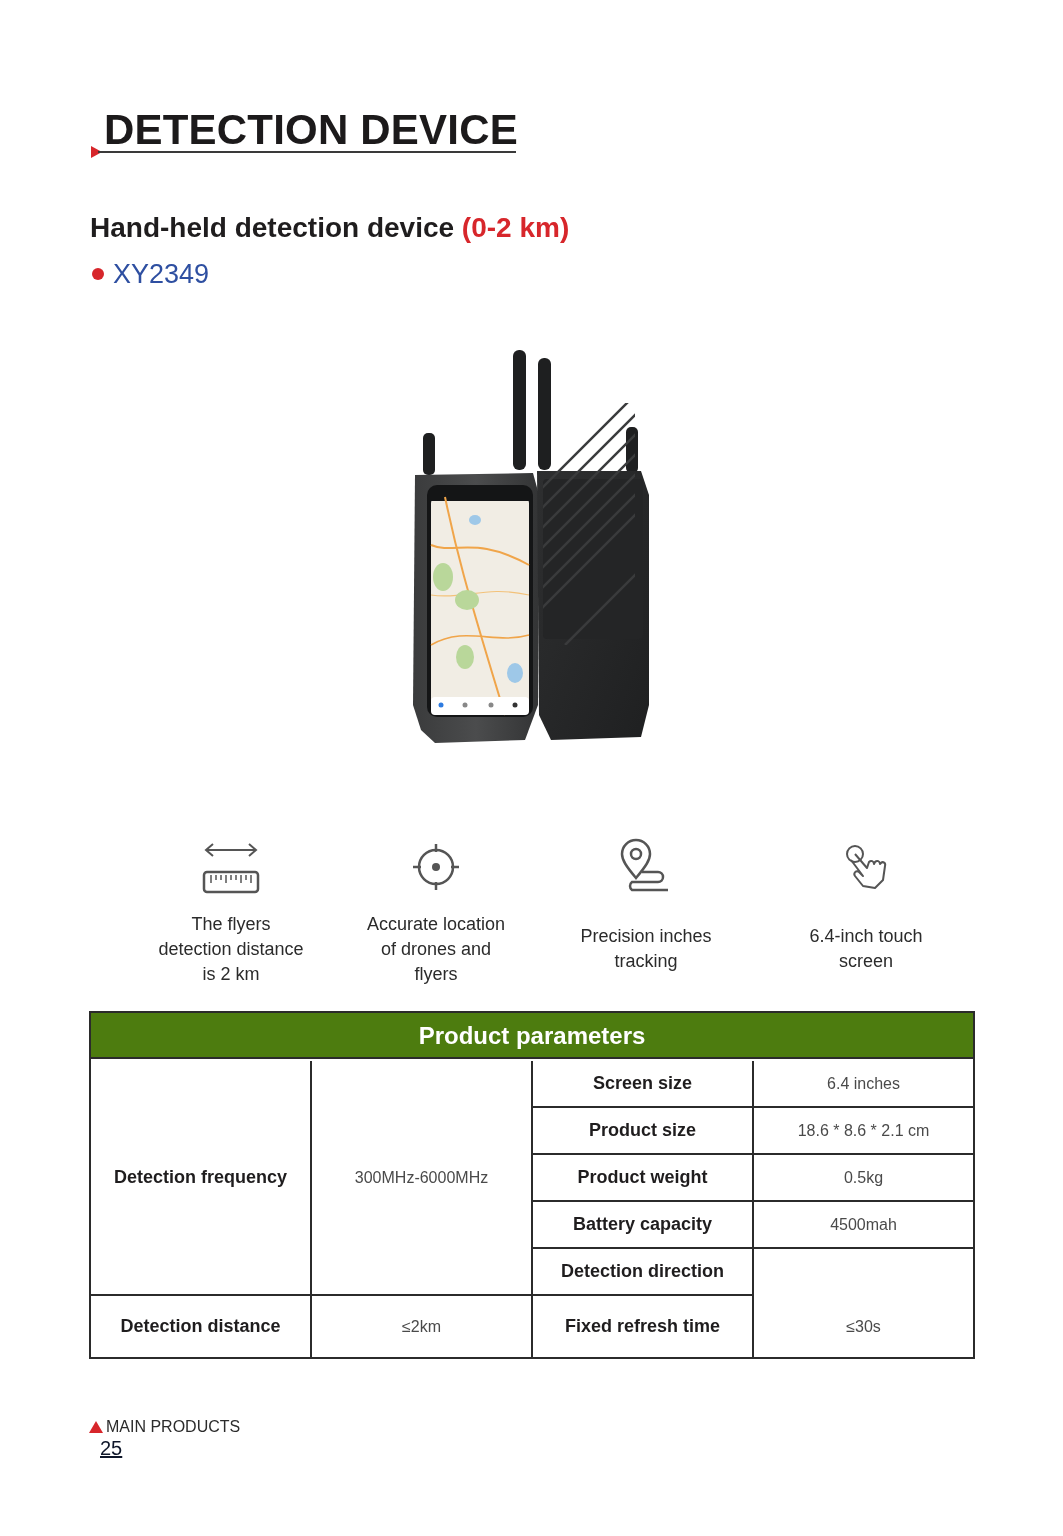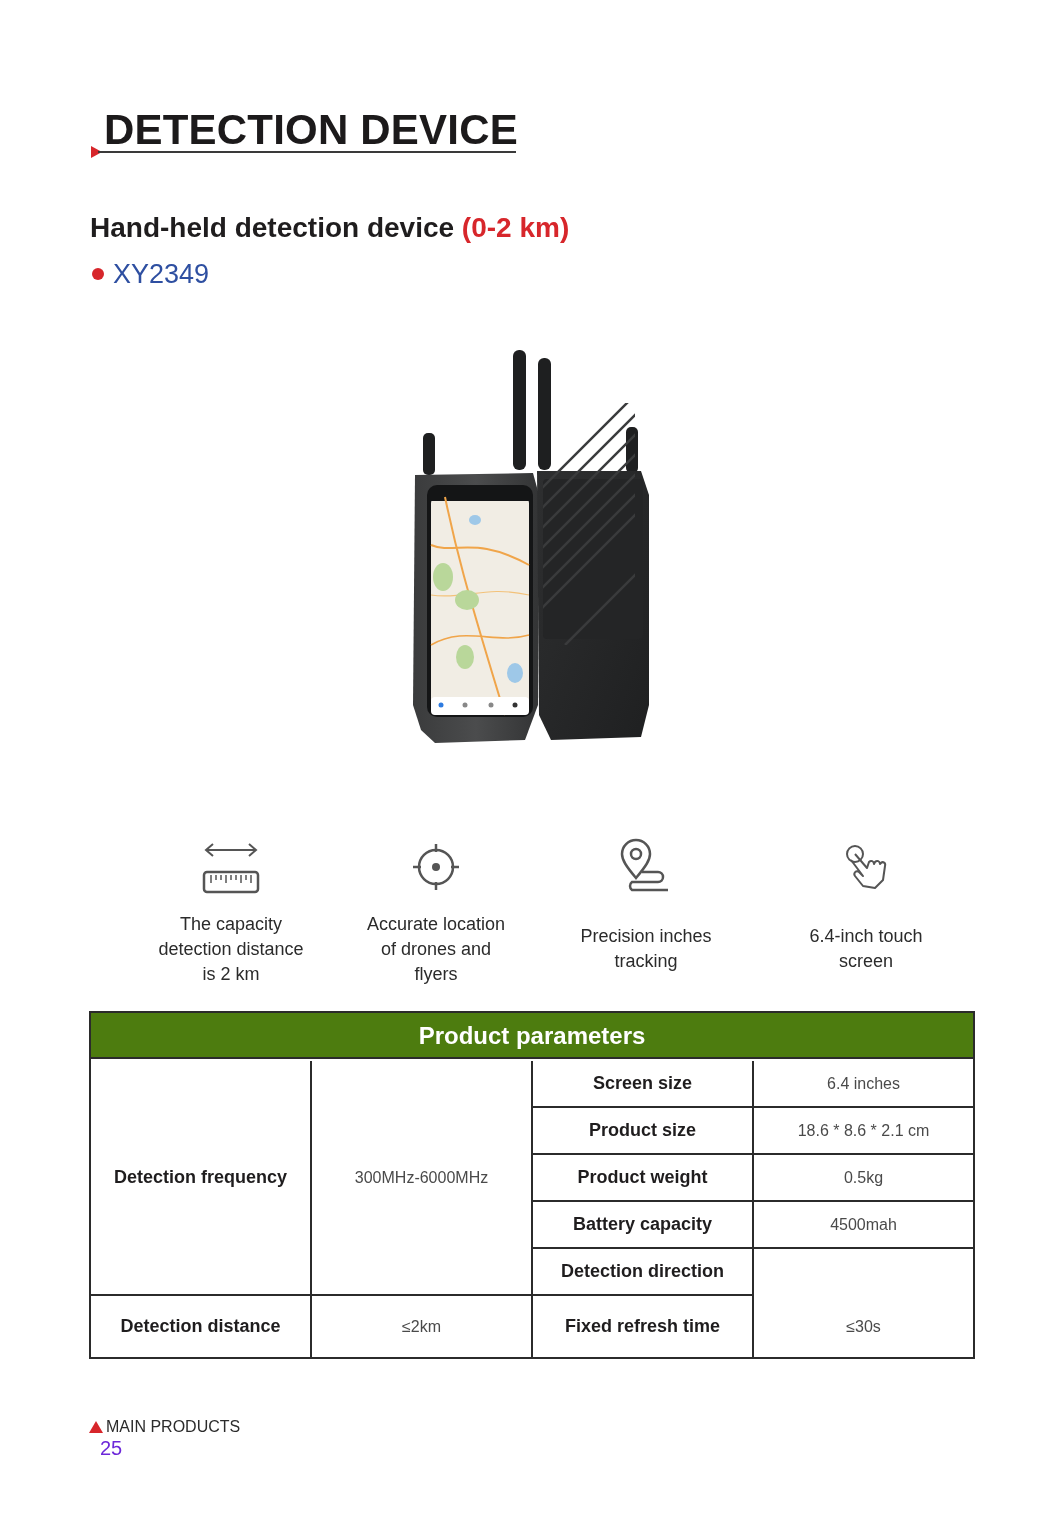--- a/index.html
+++ b/index.html
@@ -33,21 +33,21 @@
   .cell { position: absolute; display: flex; align-items: center; justify-content: center; text-align: center; font-size: 17px; border-right: 2px solid #2b2b2b; border-bottom: 2px solid #2b2b2b; }
   .cell.key { font-weight: bold; color: #1f1d1e; font-size: 18px; }
   .cell.val { color: #4a4a4a; font-size: 16px; }
   .cell.nor { border-right: none; }
   .cell.nob { border-bottom: none; }
 
   
   .footer { position: absolute; left: 89px; top: 1417px; }
   .footer .tri { position: absolute; left: 0; top: 4px; width: 0; height: 0; border-left: 7px solid transparent; border-right: 7px solid transparent; border-bottom: 12px solid #d7262b; }
   .footer .label { position: absolute; left: 17px; top: 0; font-size: 16px; color: #2b2b2b; white-space: nowrap; line-height: 20px; }
-  .footer .page { position: absolute; left: 11px; top: 19px; font-size: 20px; color: #6d28d9; line-height: 24px; }
+  .footer .page { position: absolute; left: 11px; top: 19px; font-size: 20px; color: #0f172a; line-height: 24px; text-decoration: underline; }
 </style>
 </head>
 <body>
 
 <div class="section-title">
   <span class="arrow"></span>
   <span class="rule"></span>
   <span class="text">DETECTION DEVICE</span>
 </div>
 
@@ -130,21 +130,21 @@
         <line x1="20" y1="37" x2="20" y2="42"></line>
       <line x1="25" y1="37" x2="25" y2="45"></line>
         <line x1="30" y1="37" x2="30" y2="42"></line>
         <line x1="35" y1="37" x2="35" y2="42"></line>
       <line x1="40" y1="37" x2="40" y2="45"></line>
         <line x1="45" y1="37" x2="45" y2="42"></line>
         <line x1="50" y1="37" x2="50" y2="45"></line>
     </g>
   </svg>
   <div class="caption" style="top:74px;">
-    <div>The capacity</div>
+    <div>The flyers</div>
     <div>detection distance</div>
     <div>is 2 km</div>
   </div>
 </div>
 
 <div class="feature" style="left:336px; top:838px; width:200px; height:150px;">
   <svg class="icon" style="top:4px;" width="50" height="50" viewBox="0 0 50 50">
     <circle cx="25" cy="25" r="17" fill="none" stroke="#555" stroke-width="2.5"></circle>
     <circle cx="25" cy="25" r="4" fill="#555"></circle>
     <g stroke="#555" stroke-width="2.5">

